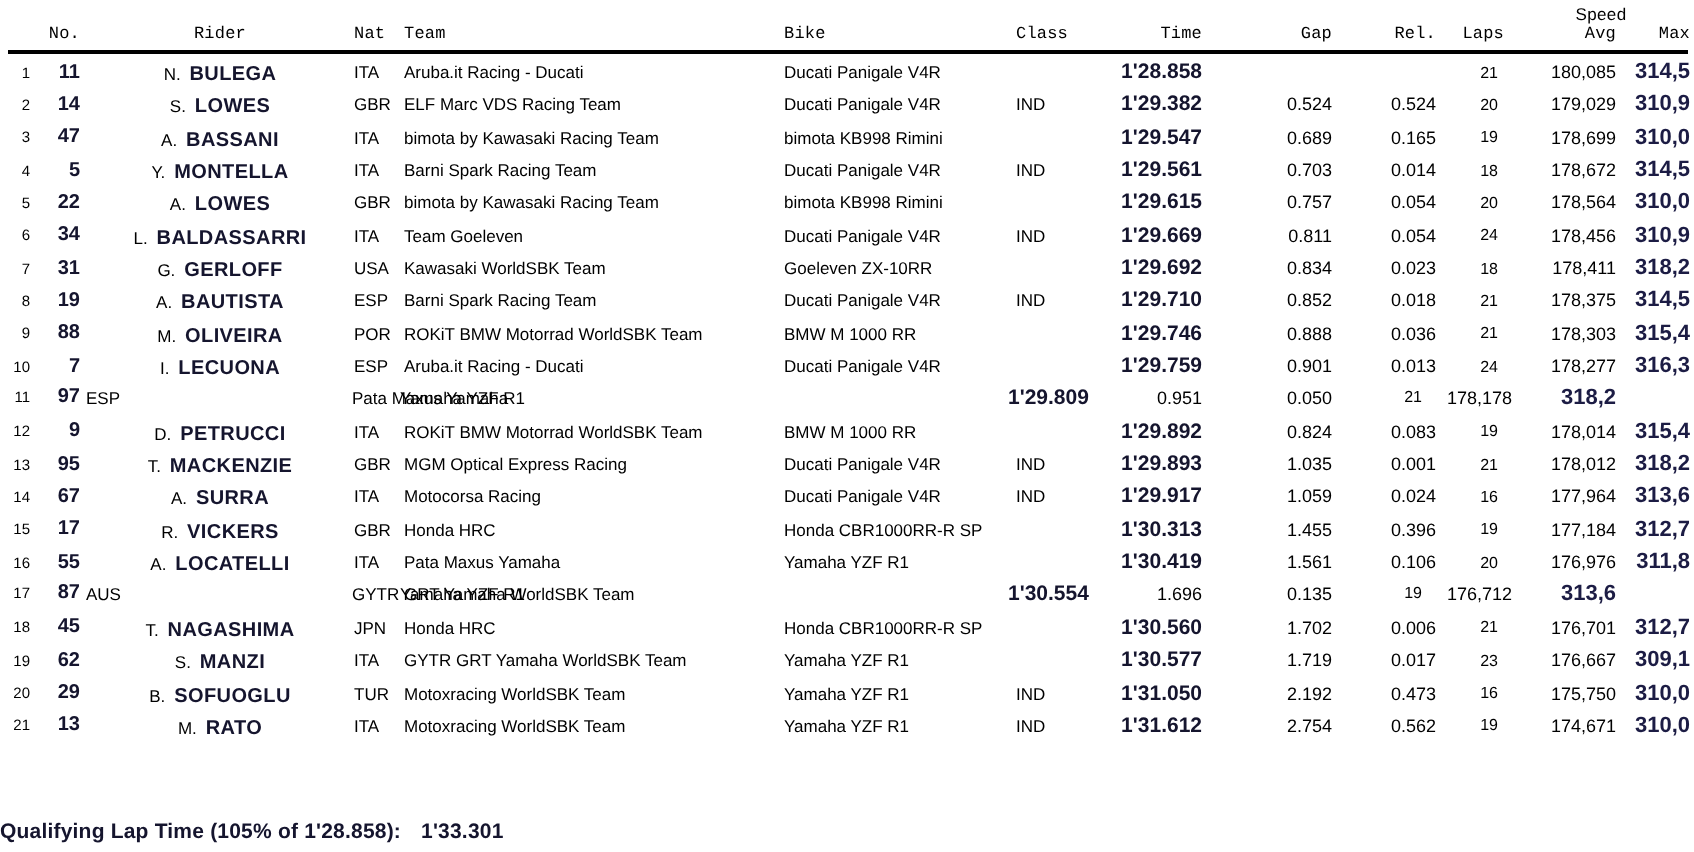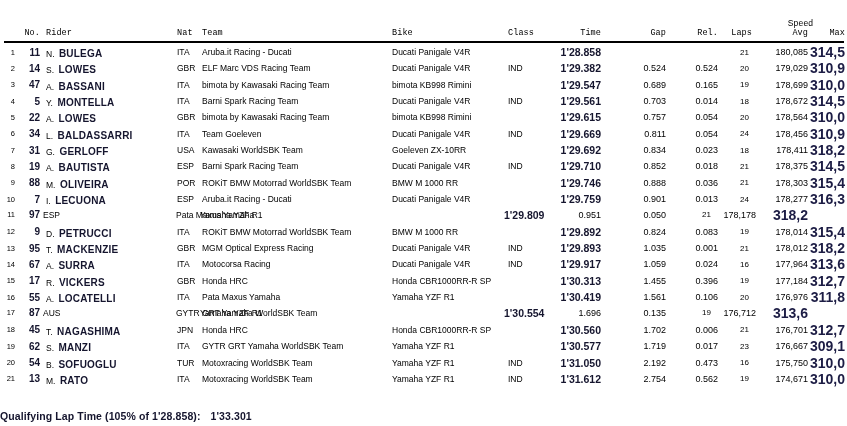--- a/index.html
+++ b/index.html
@@ -13,21 +13,21 @@
   }
   .grid-row {
     display: grid;
     grid-template-columns: 16px 24px 134px 26px 192px 112px 36px 61px 65px 52px 38px 52px 37px;
     align-items: baseline;
   }
   
   .speed-band {
     display: grid;
     grid-template-columns: 756px 89px;
-    padding-top: 18px;
+    padding-top: 2px;
     height: 10px;
   }
   .speed-label {
     font-size: 8.5px;
     text-align: center;
     letter-spacing: 0.2px;
   }
   .head-row {
     height: 11px;
     font-size: 8.5px;
@@ -36,33 +36,33 @@
   }
   .head-row > div { white-space: nowrap; }
   .rule {
     border: 0;
     border-top: 2px solid #000;
     margin: 2px 3px 0 4px;
   }
   
   .c-pos   { text-align: right; font-size: 7.5px; padding-right: 1px; }
   .c-no    { text-align: right; font-weight: 700; font-size: 10px; color: #15152e; }
-  .c-rider { padding-left: 6px; white-space: nowrap; }
+  .c-rider { padding-left: 6px; white-space: nowrap; text-align: center; }
   .c-rider .initial { font-size: 8.5px; }
   .c-rider .surname { font-weight: 700; font-size: 10px; color: #15152e; letter-spacing: 0.2px; }
   .c-nat   { padding-left: 3px; font-size: 8.5px; }
   .c-team  { padding-left: 2px; font-size: 8.5px; white-space: nowrap; }
   .c-bike  { font-size: 8.5px; white-space: nowrap; }
   .c-class { padding-left: 4px; font-size: 8.5px; }
   .c-time  { text-align: right; font-weight: 700; font-size: 10.5px; color: #15152e; }
   .c-gap   { text-align: right; font-size: 9px; }
   .c-rel   { text-align: right; font-size: 9px; }
   .c-laps  { text-align: right; font-size: 8px; padding-right: 7px; }
   .c-avg   { text-align: right; font-size: 9px; }
-  .c-max   { text-align: right; font-weight: 700; font-size: 14px; color: #1c1c44; }
+  .c-max   { text-align: right; font-weight: 700; font-size: 11px; color: #1c1c44; }
   
   .head-row .c-no, .head-row .c-time, .head-row .c-gap, .head-row .c-rel,
   .head-row .c-laps, .head-row .c-avg, .head-row .c-max {
     font-weight: 400; font-size: 8.5px; color: #000;
   }
   .head-row .c-laps { padding-right: 4px; }
   .head-row .c-rider, .head-row .c-team, .head-row .c-bike, .head-row .c-class { font-size: 8.5px; }
   
   .rows .grid-row { height: 16.35px; align-items: center; }
   
@@ -455,21 +455,21 @@
       <div class="c-time">1'30.577</div>
       <div class="c-gap">1.719</div>
       <div class="c-rel">0.017</div>
       <div class="c-laps">23</div>
       <div class="c-avg">176,667</div>
       <div class="c-max">309,1</div>
     </div>
 
     <div class="grid-row">
       <div class="c-pos">20</div>
-      <div class="c-no">54</div>
+      <div class="c-no">29</div>
       <div class="c-rider">
         <span class="initial">B.</span>
         <span class="surname">SOFUOGLU</span>
       </div>
       <div class="c-nat">TUR</div>
       <div class="c-team">Motoxracing WorldSBK Team</div>
       <div class="c-bike">Yamaha YZF R1</div>
       <div class="c-class">IND</div>
       <div class="c-time">1'31.050</div>
       <div class="c-gap">2.192</div>

